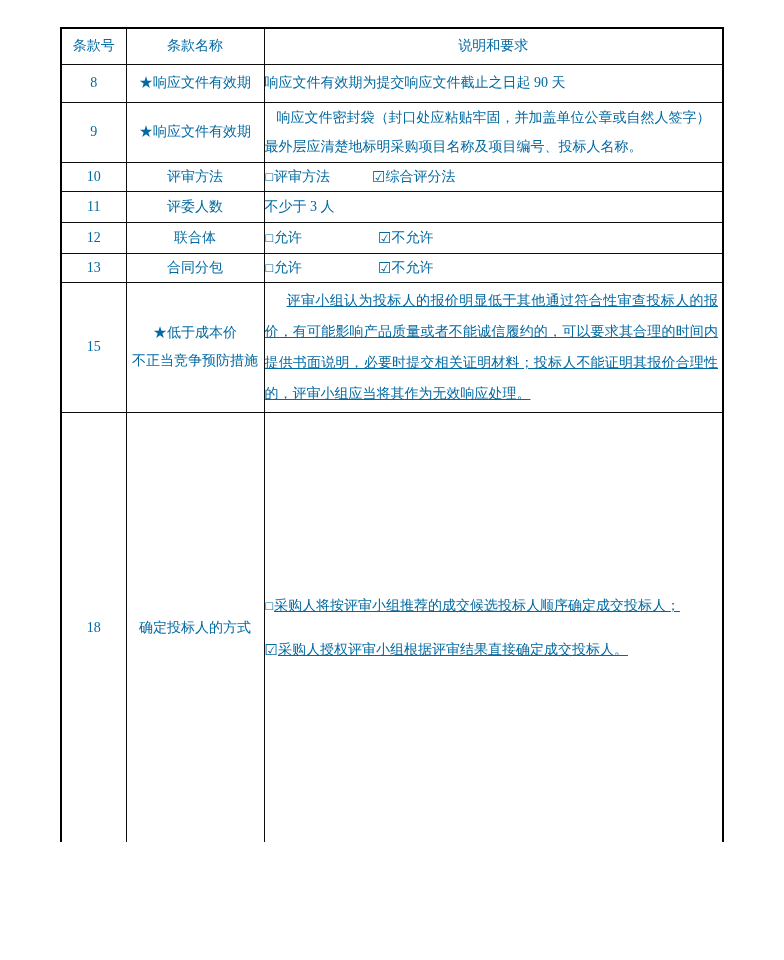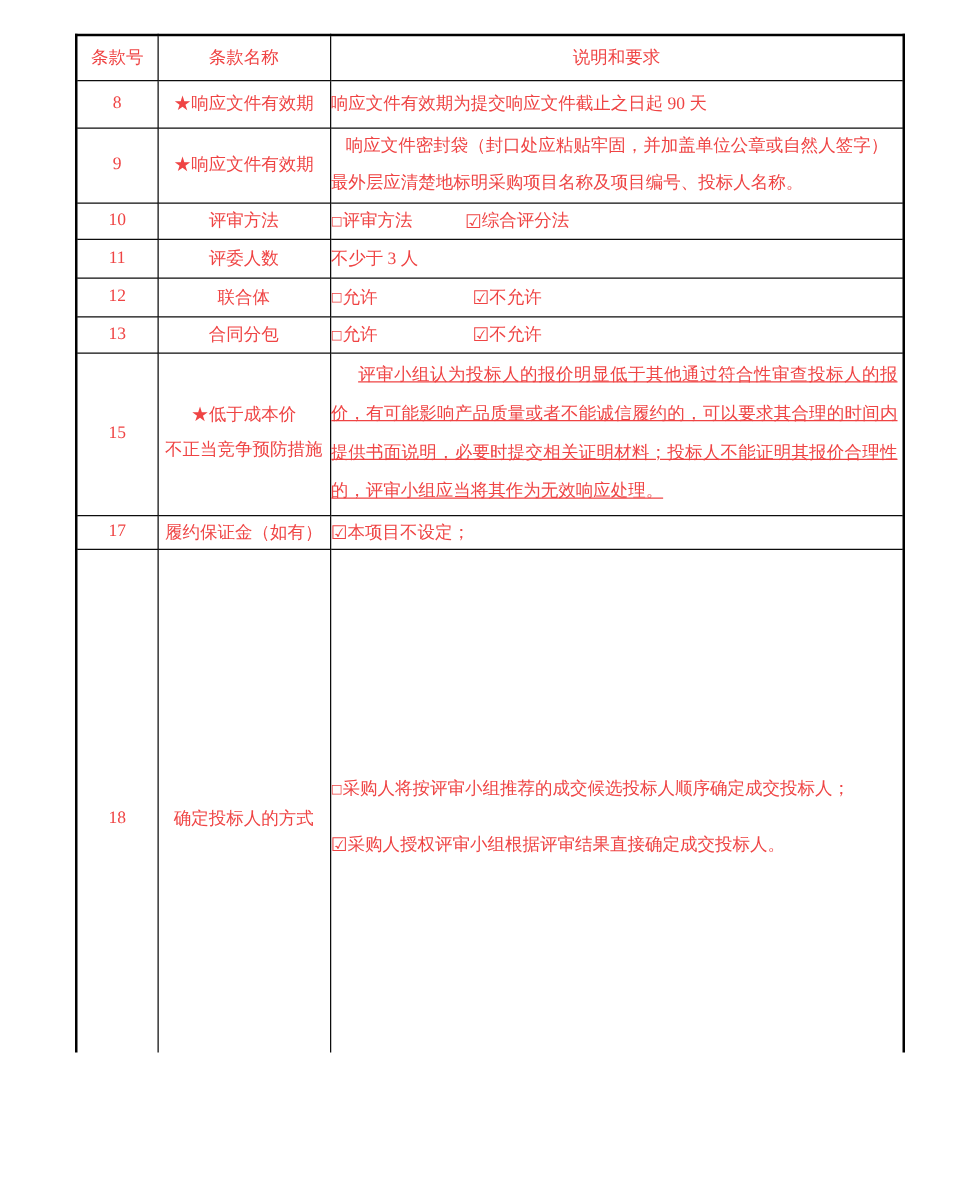--- a/index.html
+++ b/index.html
@@ -2,21 +2,21 @@
 <html><head>
 <meta charset="utf-8">
 <style>
   html, body { margin: 0; padding: 0; }
   .page {
     position: relative;
     width: 784px;
     height: 842px;
     background: #ffffff;
     font-family: "Liberation Serif", "DejaVu Serif", serif;
-    color: #ef4444;
+    color: #0369a1;
     overflow: hidden;
   }
   table.doc {
     position: absolute;
     left: 60px;
     top: 27px;
     width: 662px;
     border-collapse: collapse;
     table-layout: fixed;
     border: 2px solid #000;
@@ -49,21 +49,21 @@
   }
   .cbc {
     font-family: "DejaVu Sans", sans-serif;
     font-size: 15px;
     display: inline-block;
     transform: translateY(1px);
   }
   .gap42 { display: inline-block; width: 42px; }
   .gap76 { display: inline-block; width: 76px; }
   .bold { font-weight: bold; }
-  .opt-stack .opt { line-height: 26px; }
+  .opt-stack .opt { line-height: 26px; text-decoration: underline; }
   .opt-stack .opt + .opt { margin-top: 16px; }
 </style>
 </head>
 <body>
 
 <div class="page">
   <table class="doc">
     <colgroup>
       <col style="width:65px">
       <col style="width:138px">
@@ -127,27 +127,20 @@
       <td class="c-name name-2l">
         <div>★低于成本价</div>
         <div>不正当竞争预防措施</div>
       </td>
       <td class="c-desc">
         <div class="para15">评审小组认为投标人的报价明显低于其他通过符合性审查投标人的报价，有可能影响产品质量或者不能诚信履约的，可以要求其合理的时间内提供书面说明，必要时提交相关证明材料；投标人不能证明其报价合理性的，评审小组应当将其作为无效响应处理。</div>
       </td>
     </tr>
 
 
-    <tr style="height:27px">
-      <td class="c-no">17</td>
-      <td class="c-name">履约保证金（如有）</td>
-      <td class="c-desc lead-19 bold">
-        <span class="cbc">☑</span><span>本项目不设定；</span>
-      </td>
-    </tr>
 
     <tr style="height:432px">
       <td class="c-no">18</td>
       <td class="c-name">确定投标人的方式</td>
       <td class="c-desc lead-1 opt-stack">
         <div class="opt">
           <span class="cbu">□</span><span>采购人将按评审小组推荐的成交候选投标人顺序确定成交投标人；</span>
         </div>
         <div class="opt">
           <span class="cbc">☑</span><span>采购人授权评审小组根据评审结果直接确定成交投标人。</span>

